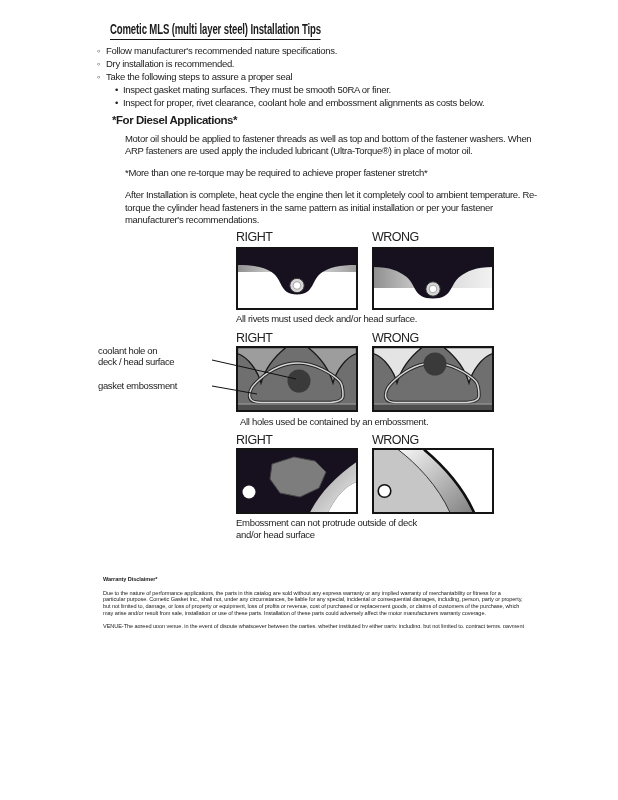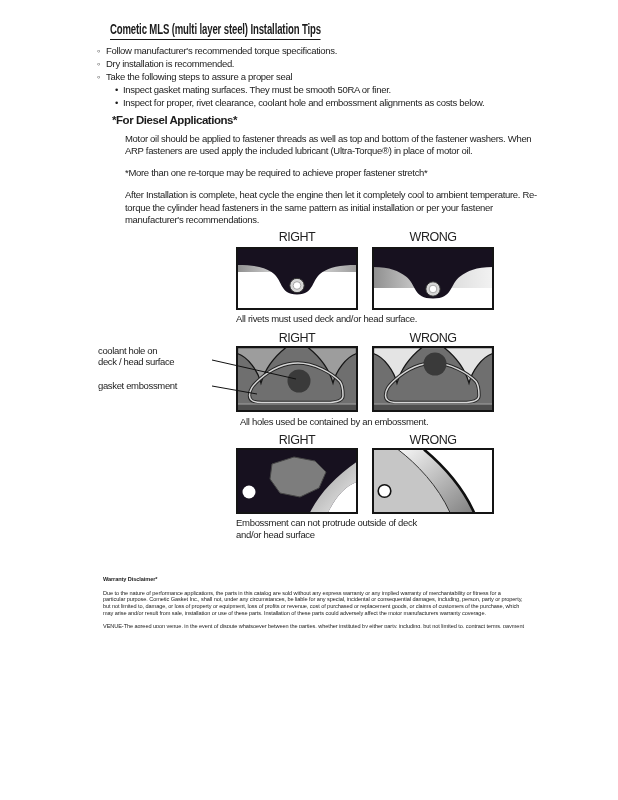--- a/index.html
+++ b/index.html
@@ -26,21 +26,21 @@
   .sub .marker{width:8px;flex:0 0 8px;}
 
   .diesel-heading{
     position:absolute;left:112px;top:114px;
     font-size:11.5px;font-weight:bold;letter-spacing:-0.45px;white-space:nowrap;
   }
   .diesel-paras{position:absolute;left:112px;top:133px;width:436px;}
   .diesel-paras p{margin:0 0 10px 13px;}
 
   .rw-label{
-    position:absolute;width:122px;text-align:center;
+    position:absolute;width:122px;
     font-size:12.5px;letter-spacing:-0.5px;color:#222;
   }
   .panel{position:absolute;display:block;}
 
   .caption{position:absolute;font-size:9.5px;letter-spacing:-0.3px;line-height:12px;}
   .nowrap{white-space:nowrap;}
 
   .side-label{
     position:absolute;text-align:left;
     font-size:9.5px;letter-spacing:-0.35px;line-height:11px;width:112px;left:98px;
@@ -62,21 +62,21 @@
 </head>
 <body>
 
 <div class="page">
 
   <div class="doc-title">Cometic MLS (multi layer steel) Installation Tips</div>
 
   <div class="tips body-text">
     <div class="tip-row">
       <span class="marker">◦</span>
-      <span>Follow manufacturer's recommended torque specifications.</span>
+      <span>Follow manufacturer's recommended nature specifications.</span>
     </div>
     <div class="tip-row">
       <span class="marker">◦</span>
       <span>Dry installation is recommended.</span>
     </div>
     <div class="tip-row">
       <span class="marker">◦</span>
       <span>Take the following steps to assure a proper seal</span>
     </div>
     <div class="tip-row sub">

